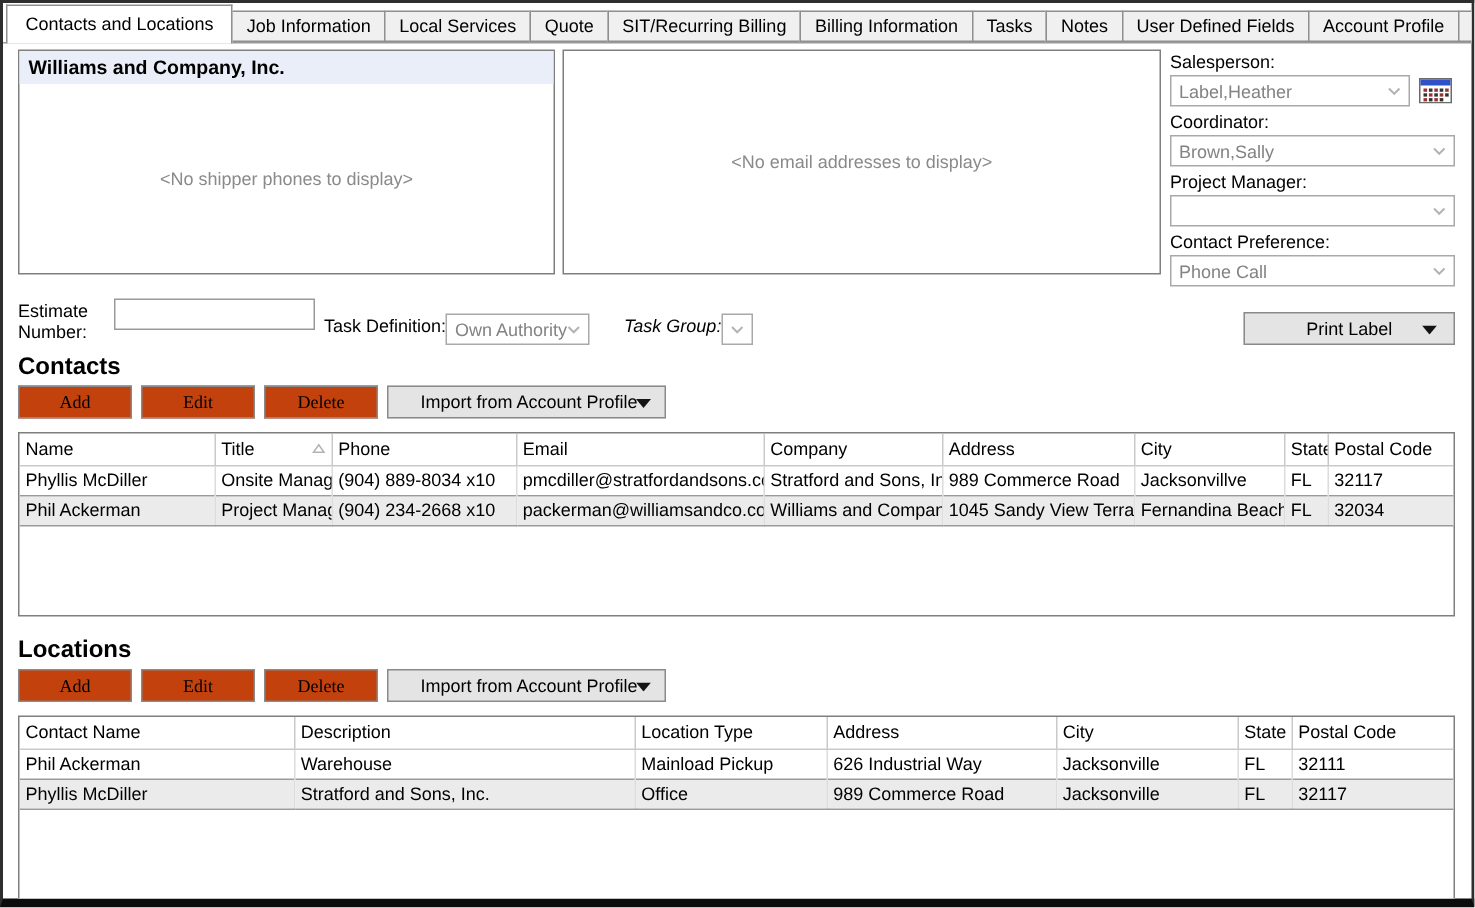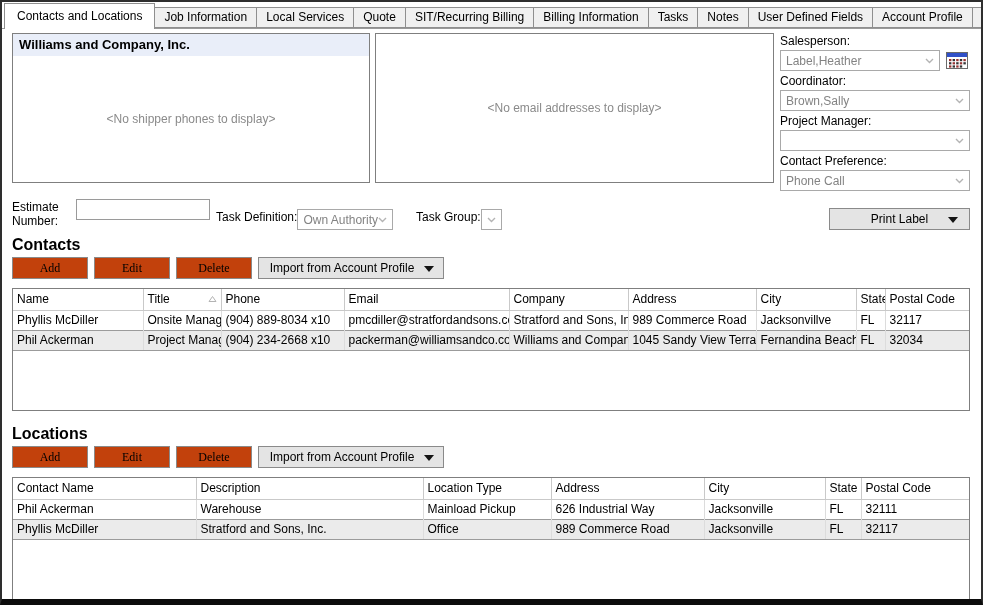--- a/index.html
+++ b/index.html
@@ -40,35 +40,35 @@
 
   
   .estimate-row { display:flex; margin-top:5px; align-items:flex-end; }
   .efield { display:flex; flex-direction:row; }
   .efield .ctrl { height:21px; }
   .text-input { border:1px solid #9a9a9a; height:21px; width:100%; padding:0 4px;
                 font-family:"Liberation Sans",sans-serif; font-size:12px; }
   .ef1 { width:198px; margin-right:6px; }
   .ef2 { width:197px; margin-right:5px; }
   .ef3 { width:193px; margin-right:7px; }
-  .ef4 { width:196px; }
+  .ef4 { width:196px;font-style:italic; }
   .efield .select { margin-bottom:0; }
   .drop-btn { position:relative; background:#e4e4e4; border:1px solid #8a8a8a; height:22px;
               text-align:center; line-height:20px; cursor:default; }
   .print-btn { margin-left:auto; width:141px; }
   .drop-btn .arr { position:absolute; right:11px; top:8px; }
 
   
   .section-title { font-size:16px; font-weight:bold; margin-top:6px; }
   .loc-title { margin-top:14px; }
   .btn-row { display:flex; margin-top:3px; }
   .btn { background:#c2410c; border:1px solid #8a8a8a; height:22px; width:76px;
          text-align:center; line-height:20px; margin-right:6px; cursor:default;
          font-family:Liberation Serif, serif; font-size:12px; }
-  .import-btn { width:186px; padding-right:18px; }
+  .import-btn { width:186px; padding-right:18px;text-align:right; }
 
   
   .grid-box { border:1px solid #7f7f7f; margin-top:9px; overflow:hidden; background:#fff; }
   .contacts-box { height:123px; }
   .locations-box { height:129px; }
   table { border-collapse:collapse; table-layout:fixed; width:100%; }
   th { font-weight:normal; text-align:left; height:21px; padding:0 4px;
        border-right:1px solid #c9c9c9; border-bottom:1px solid #c9c9c9;
        white-space:nowrap; overflow:hidden; }
   th:last-child { border-right:none; }

